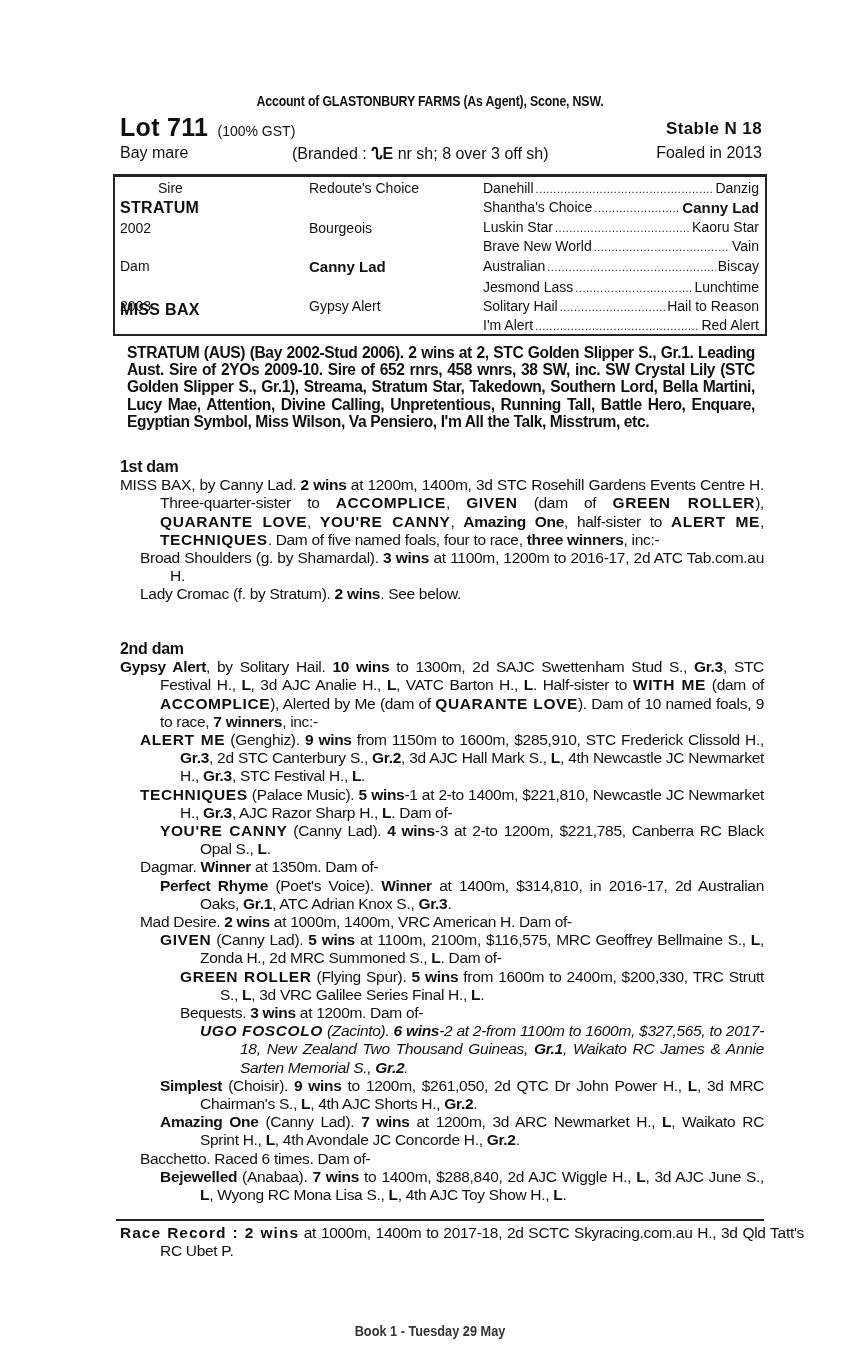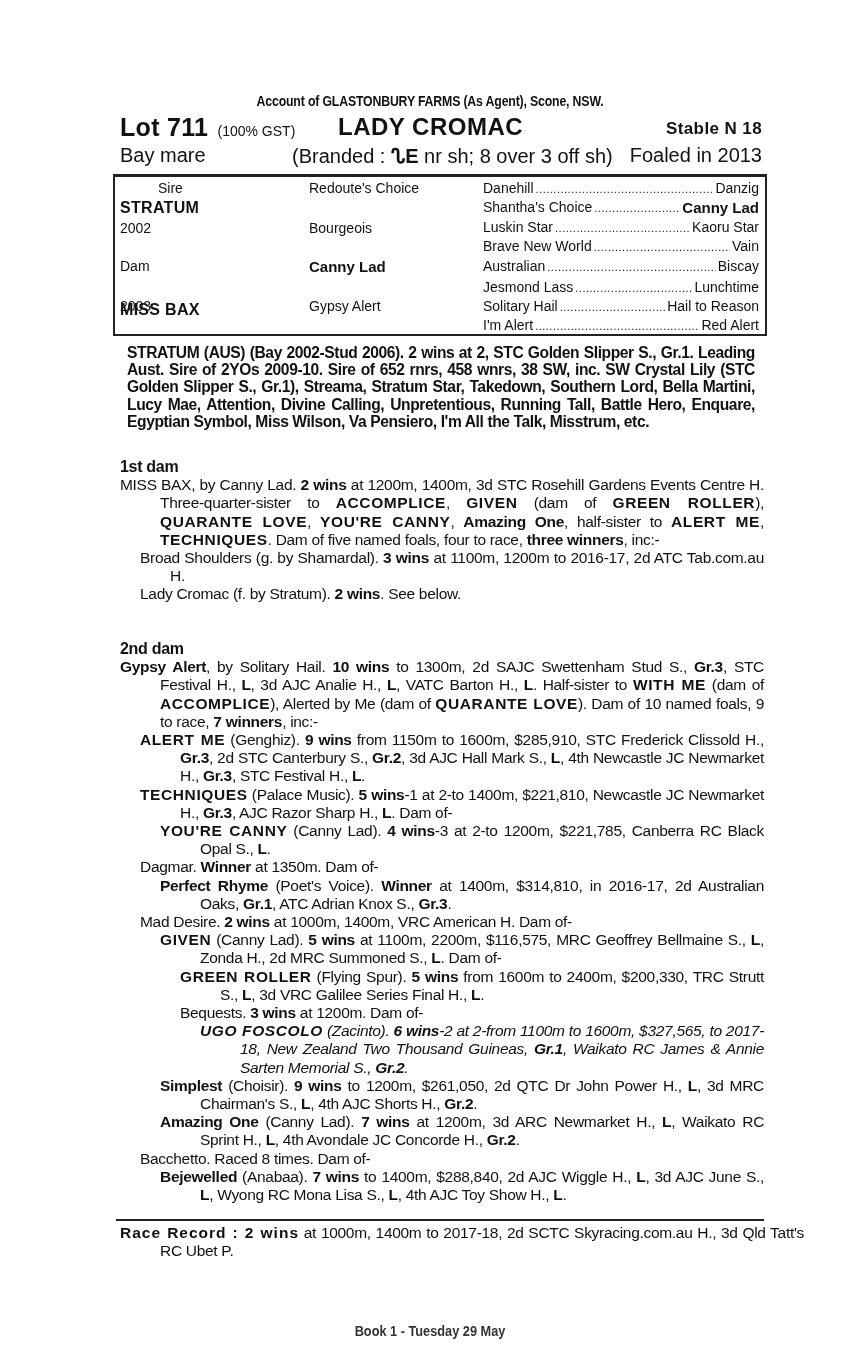--- a/index.html
+++ b/index.html
@@ -4,21 +4,21 @@
   <style>
     html, body { margin: 0; padding: 0; background: #ffffff; }
     body { width: 860px; height: 1356px; position: relative; overflow: hidden; color: #111; font-family: "Liberation Sans", sans-serif; }
     .abs { position: absolute; }
     .hd-account { left: 0; width: 860px; top: 92px; text-align: center; font-size: 15px; font-weight: bold; letter-spacing: -0.2px; transform: scaleX(0.82); transform-origin: 430px 0; }
     .lotline { left: 120px; top: 113px; width: 642px; height: 30px; }
     .lot { position: absolute; left: 0; top: 0; font-size: 25px; font-weight: 900; letter-spacing: 0.3px; }
     .lot .gst { font-size: 14px; font-weight: normal; letter-spacing: 0; margin-left: 2px; }
     .horse { position: absolute; left: 218px; top: 0; font-size: 24px; font-weight: 900; letter-spacing: 0.5px; }
     .stable { position: absolute; right: 0; top: 6px; font-size: 17px; font-weight: 900; letter-spacing: 0.4px; }
-    .subline { left: 120px; top: 144px; width: 642px; height: 20px; font-size: 20px; }
+    .subline { left: 120px; top: 144px; width: 642px; height: 20px; font-size: 16px; }
     .subline .sex { position: absolute; left: 0; top: 0; }
     .subline .brand { position: absolute; left: 172px; top: 0; }
     .subline .brand b { font-weight: 900; }
     .subline .foaled { position: absolute; right: 0; top: 0; }
     .pedbox { left: 113px; top: 174px; width: 650px; height: 157px; border: 2px solid #222; border-top-width: 3px; }
     .pcell { position: absolute; font-size: 14px; line-height: 19px; white-space: nowrap; }
     .pcell.big { font-size: 16px; font-weight: 900; letter-spacing: 0.3px; }
     .pcell.mid { font-size: 15px; font-weight: 900; }
     .g3 { position: absolute; left: 368px; width: 276px; font-size: 14px; line-height: 19px; display: flex; white-space: nowrap; }
     .g3 .lead { flex: 1; overflow: hidden; margin: 0 2px; }
@@ -41,21 +41,20 @@
     .race b { font-weight: 900; letter-spacing: 1px; }
     .footer { left: 0; width: 860px; top: 1322px; text-align: center; font-size: 15px; font-weight: bold; color: #333; transform: scaleX(0.85); transform-origin: 430px 0; }
   </style>
 </head>
 <body>
 
 <div class="abs hd-account">Account of GLASTONBURY FARMS (As Agent), Scone, NSW.</div>
 
 <div class="abs lotline">
   <div class="lot"><span>Lot 711</span> <span class="gst">(100% GST)</span></div>
-  <div class="horse">LADY CROMAC</div>
   <div class="stable">Stable N 18</div>
 </div>
 
 <div class="abs subline">
   <span class="sex">Bay mare</span>
   <span class="brand"><span>(Branded : </span><b>ᔐE</b><span> nr sh; 8 over 3 off sh)</span></span>
   <span class="foaled">Foaled in 2013</span>
 </div>
 
 <div class="abs pedbox">
@@ -127,27 +126,27 @@
 <div class="abs section" style="top:640px;">
   <div class="sec-title">2nd dam</div>
   <div id="second-dam-body">
       <div class="para l0"><b>Gypsy Alert</b><span>, by Solitary Hail. </span><b>10 wins</b><span> to 1300m, 2d SAJC Swettenham Stud S., </span><b>Gr.3</b><span>, STC Festival H., </span><b>L</b><span>, 3d AJC Analie H., </span><b>L</b><span>, VATC Barton H., </span><b>L</b><span>. Half-sister to </span><b class="cap">WITH ME</b><span> (dam of </span><b class="cap">ACCOMPLICE</b><span>), Alerted by Me (dam of </span><b class="cap">QUARANTE LOVE</b><span>). Dam of 10 named foals, 9 to race, </span><b>7 winners</b><span>, inc:-</span></div>
       <div class="para l1"><b class="cap">ALERT ME</b><span> (Genghiz). </span><b>9 wins</b><span> from 1150m to 1600m, $285,910, STC Frederick Clissold H., </span><b>Gr.3</b><span>, 2d STC Canterbury S., </span><b>Gr.2</b><span>, 3d AJC Hall Mark S., </span><b>L</b><span>, 4th Newcastle JC Newmarket H., </span><b>Gr.3</b><span>, STC Festival H., </span><b>L</b><span>.</span></div>
       <div class="para l1"><b class="cap">TECHNIQUES</b><span> (Palace Music). </span><b>5 wins</b><span>-1 at 2-to 1400m, $221,810, Newcastle JC Newmarket H., </span><b>Gr.3</b><span>, AJC Razor Sharp H., </span><b>L</b><span>. Dam of-</span></div>
       <div class="para l2"><b class="cap">YOU'RE CANNY</b><span> (Canny Lad). </span><b>4 wins</b><span>-3 at 2-to 1200m, $221,785, Canberra RC Black Opal S., </span><b>L</b><span>.</span></div>
       <div class="para l1"><span>Dagmar. </span><b>Winner</b><span> at 1350m. Dam of-</span></div>
       <div class="para l2"><b>Perfect Rhyme</b><span> (Poet's Voice). </span><b>Winner</b><span> at 1400m, $314,810, in 2016-17, 2d Australian Oaks, </span><b>Gr.1</b><span>, ATC Adrian Knox S., </span><b>Gr.3</b><span>.</span></div>
       <div class="para l1"><span>Mad Desire. </span><b>2 wins</b><span> at 1000m, 1400m, VRC American H. Dam of-</span></div>
-      <div class="para l2"><b class="cap">GIVEN</b><span> (Canny Lad). </span><b>5 wins</b><span> at 1100m, 2200m, $116,575, MRC Geoffrey Bellmaine S., </span><b>L</b><span>, Zonda H., 2d MRC Summoned S., </span><b>L</b><span>. Dam of-</span></div>
+      <div class="para l2"><b class="cap">GIVEN</b><span> (Canny Lad). </span><b>5 wins</b><span> at 1100m, 2100m, $116,575, MRC Geoffrey Bellmaine S., </span><b>L</b><span>, Zonda H., 2d MRC Summoned S., </span><b>L</b><span>. Dam of-</span></div>
       <div class="para l3"><b class="cap">GREEN ROLLER</b><span> (Flying Spur). </span><b>5 wins</b><span> from 1600m to 2400m, $200,330, TRC Strutt S., </span><b>L</b><span>, 3d VRC Galilee Series Final H., </span><b>L</b><span>.</span></div>
       <div class="para l3"><span>Bequests. </span><b>3 wins</b><span> at 1200m. Dam of-</span></div>
       <div class="para l4"><b class="cap">UGO FOSCOLO</b><span> (Zacinto). </span><b>6 wins</b><span>-2 at 2-from 1100m to 1600m, $327,565, to 2017-18, New Zealand Two Thousand Guineas, </span><b>Gr.1</b><span>, Waikato RC James &amp; Annie Sarten Memorial S., </span><b>Gr.2</b><span>.</span></div>
       <div class="para l2"><b>Simplest</b><span> (Choisir). </span><b>9 wins</b><span> to 1200m, $261,050, 2d QTC Dr John Power H., </span><b>L</b><span>, 3d MRC Chairman's S., </span><b>L</b><span>, 4th AJC Shorts H., </span><b>Gr.2</b><span>.</span></div>
       <div class="para l2"><b>Amazing One</b><span> (Canny Lad). </span><b>7 wins</b><span> at 1200m, 3d ARC Newmarket H., </span><b>L</b><span>, Waikato RC Sprint H., </span><b>L</b><span>, 4th Avondale JC Concorde H., </span><b>Gr.2</b><span>.</span></div>
-      <div class="para l1"><span>Bacchetto. Raced 8 times. Dam of-</span></div>
+      <div class="para l1"><span>Bacchetto. Raced 6 times. Dam of-</span></div>
       <div class="para l2"><b>Bejewelled</b><span> (Anabaa). </span><b>7 wins</b><span> to 1400m, $288,840, 2d AJC Wiggle H., </span><b>L</b><span>, 3d AJC June S., </span><b>L</b><span>, Wyong RC Mona Lisa S., </span><b>L</b><span>, 4th AJC Toy Show H., </span><b>L</b><span>.</span></div>
     </div>
 </div>
 
 <div class="abs rule"></div>
 
 <div class="abs race"><b>Race Record : 2 wins</b><span> at 1000m, 1400m to 2017-18, 2d SCTC Skyracing.com.au H., 3d Qld Tatt's RC Ubet P.</span></div>
 
 <div class="abs footer">Book 1 - Tuesday 29 May</div>
 

